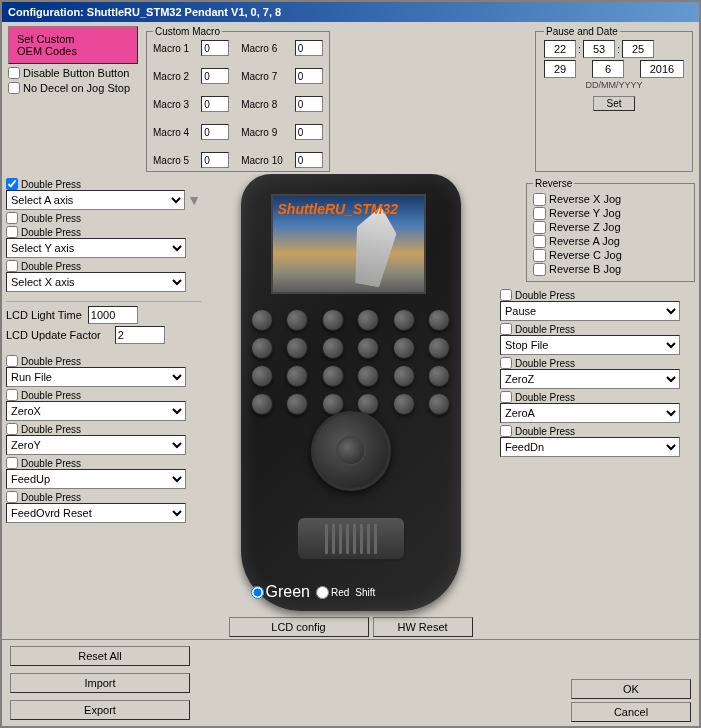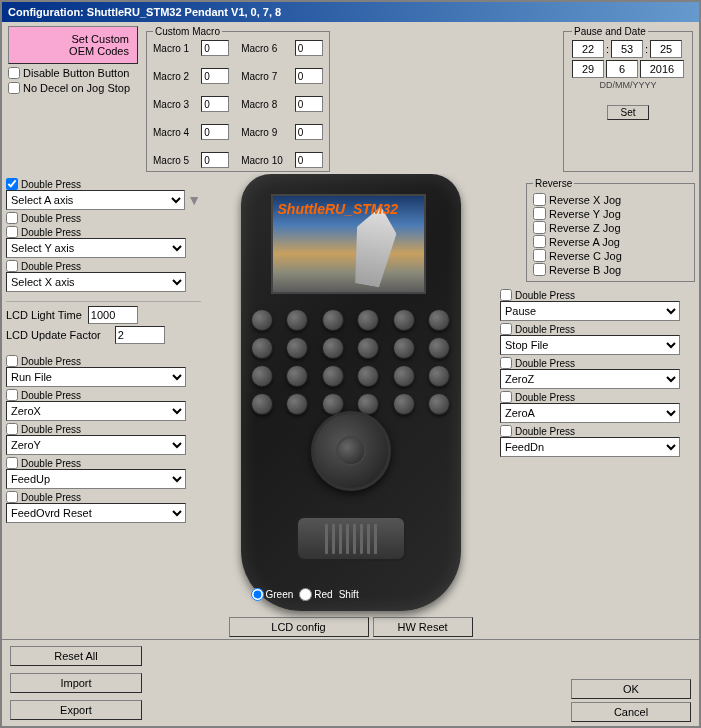--- a/index.html
+++ b/index.html
@@ -83,21 +83,21 @@
       width: 32px;
       height: 18px;
       border: 1px inset #808080;
       background: white;
       text-align: center;
       font-size: 11px;
     }
     .date-row {
       display: flex;
       align-items: center;
-      gap: 2px;
+      gap: 16px;
       margin-bottom: 2px;
     }
     .date-input {
       width: 32px;
       height: 18px;
       border: 1px inset #808080;
       background: white;
       text-align: center;
       font-size: 11px;
     }
@@ -106,37 +106,37 @@
       height: 18px;
       border: 1px inset #808080;
       background: white;
       text-align: center;
       font-size: 11px;
     }
     .dmy-label {
       font-size: 9px;
       color: #444;
       text-align: center;
-      margin-bottom: 15px;
+      margin-bottom: 6px;
     }
     .set-btn {
       background: #d4d0c8;
       border: 1px outset #808080;
       padding: 1px 12px;
       cursor: pointer;
       font-size: 10px;
     }
     .oem-btn {
-      background: #f9a8d4;
+      background: #ec4899;
       border: 1px outset #808080;
       padding: 4px 8px;
       cursor: pointer;
       font-size: 11px;
       width: 100%;
-      text-align: right;
+      text-align: left;
     }
     .checkbox-label {
       display: flex;
       align-items: center;
       gap: 3px;
       font-size: 11px;
       cursor: pointer;
     }
     .checkbox-label input[type=checkbox] {
       width: 12px;
@@ -163,21 +163,21 @@
       background: white;
       font-size: 11px;
       padding: 0 2px;
     }
     .action-btn {
       background: #d4d0c8;
       border: 1px outset #808080;
       padding: 3px 10px;
       cursor: pointer;
       font-size: 11px;
-      width: 132px;
+      width: 180px;
       text-align: center;
       margin: 2px auto;
       display: block;
     }
     .bottom-bar {
       display: flex;
       justify-content: space-between;
       padding: 4px 8px;
       background: #d4d0c8;
       border-top: 1px solid #808080;
@@ -306,21 +306,21 @@
       gap: 4px;
     }
     .wheel-line {
       width: 3px;
       height: 30px;
       background: #666;
       border-radius: 1px;
     }
     .reverse-item {
       display: flex;
-      align-items: center;
+      align-items: flex-start;
       gap: 3px;
       font-size: 11px;
       margin-bottom: 1px;
     }
     .right-select {
       width: 180px;
       height: 20px;
       border: 1px inset #808080;
       background: white;
       font-size: 11px;
@@ -597,21 +597,21 @@
               <div class="wheel-line"></div>
               <div class="wheel-line"></div>
               <div class="wheel-line"></div>
               <div class="wheel-line"></div>
             </div>
           </div>
 
           <div style="position:absolute; bottom:10px; left:10px; display:flex; align-items:center; gap:6px;">
             <label class="radio-label">
               <input type="radio" name="color" checked="" style="">
-              <span style="color:white; font-size:10px;">Green</span>
+              <span style="color:white; font-size:16px;">Green</span>
             </label>
             <label class="radio-label">
               <input type="radio" name="color" style="">
               <span style="color:white; font-size:10px;">Red</span>
             </label>
             <span style="color:white; font-size:10px;">Shift</span>
           </div>
         </div>
 
         <div style="display:flex; gap:4px; margin-top:4px; justify-content:center;">

